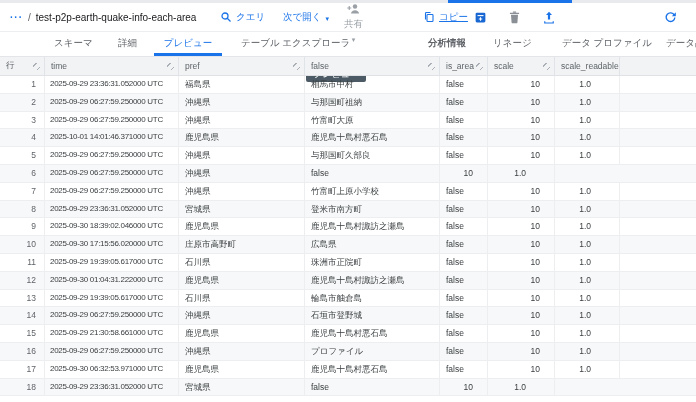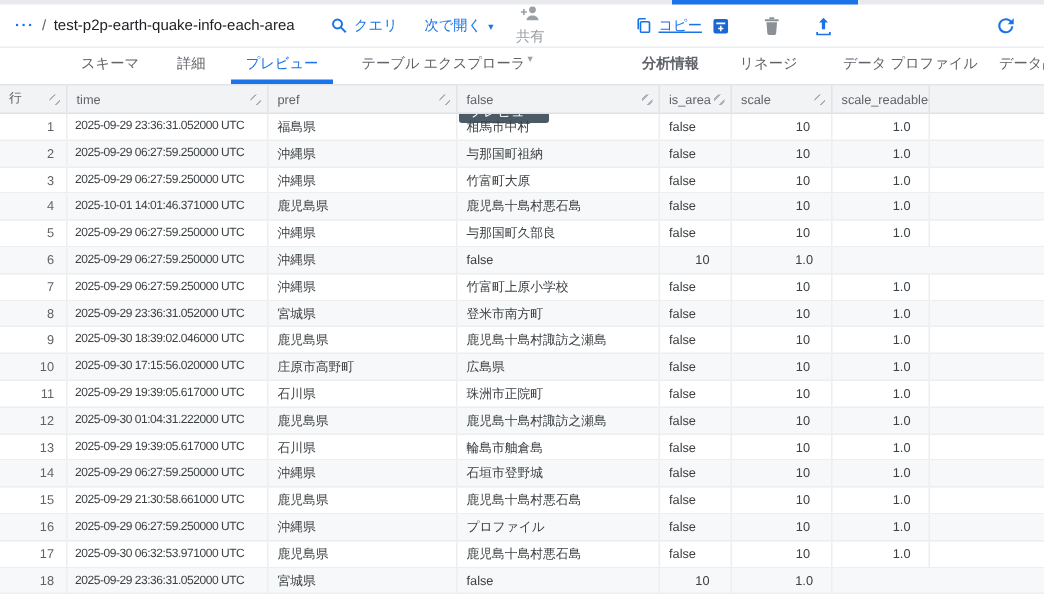--- a/index.html
+++ b/index.html
@@ -45,21 +45,21 @@
        background:repeating-linear-gradient(135deg,transparent 0 2px,#aab0b6 2px 3.2px,transparent 3.2px 5.2px);}
   .tbody .trow{height:17.8px;border-bottom:1px solid #eceef0;box-sizing:border-box;}
   .tbody .trow:nth-child(even){background:#f7f8f9;}
   .c{font-size:8.5px;color:#3c4043;line-height:16.8px;padding:0 6px;border-right:1px solid #eceef0;
      box-sizing:border-box;overflow:hidden;white-space:nowrap;}
   .c:last-child{border-right:none;}
   .c-rownum{text-align:right;padding-right:8px;color:#5f6368;}
   .c-time{font-size:8px;letter-spacing:-0.3px;padding-left:5px;}
   .c-right{text-align:right;}
   .c-scale{padding-right:14px;}
-  .c-sr{padding-right:12px;}
+  .c-sr{padding-right:28px;}
   svg{display:block;}
 </style>
 </head>
 <body>
 
 <div class="screen">
 
   <div class="top-strip">
     <div class="active-seg"></div>
   </div>

